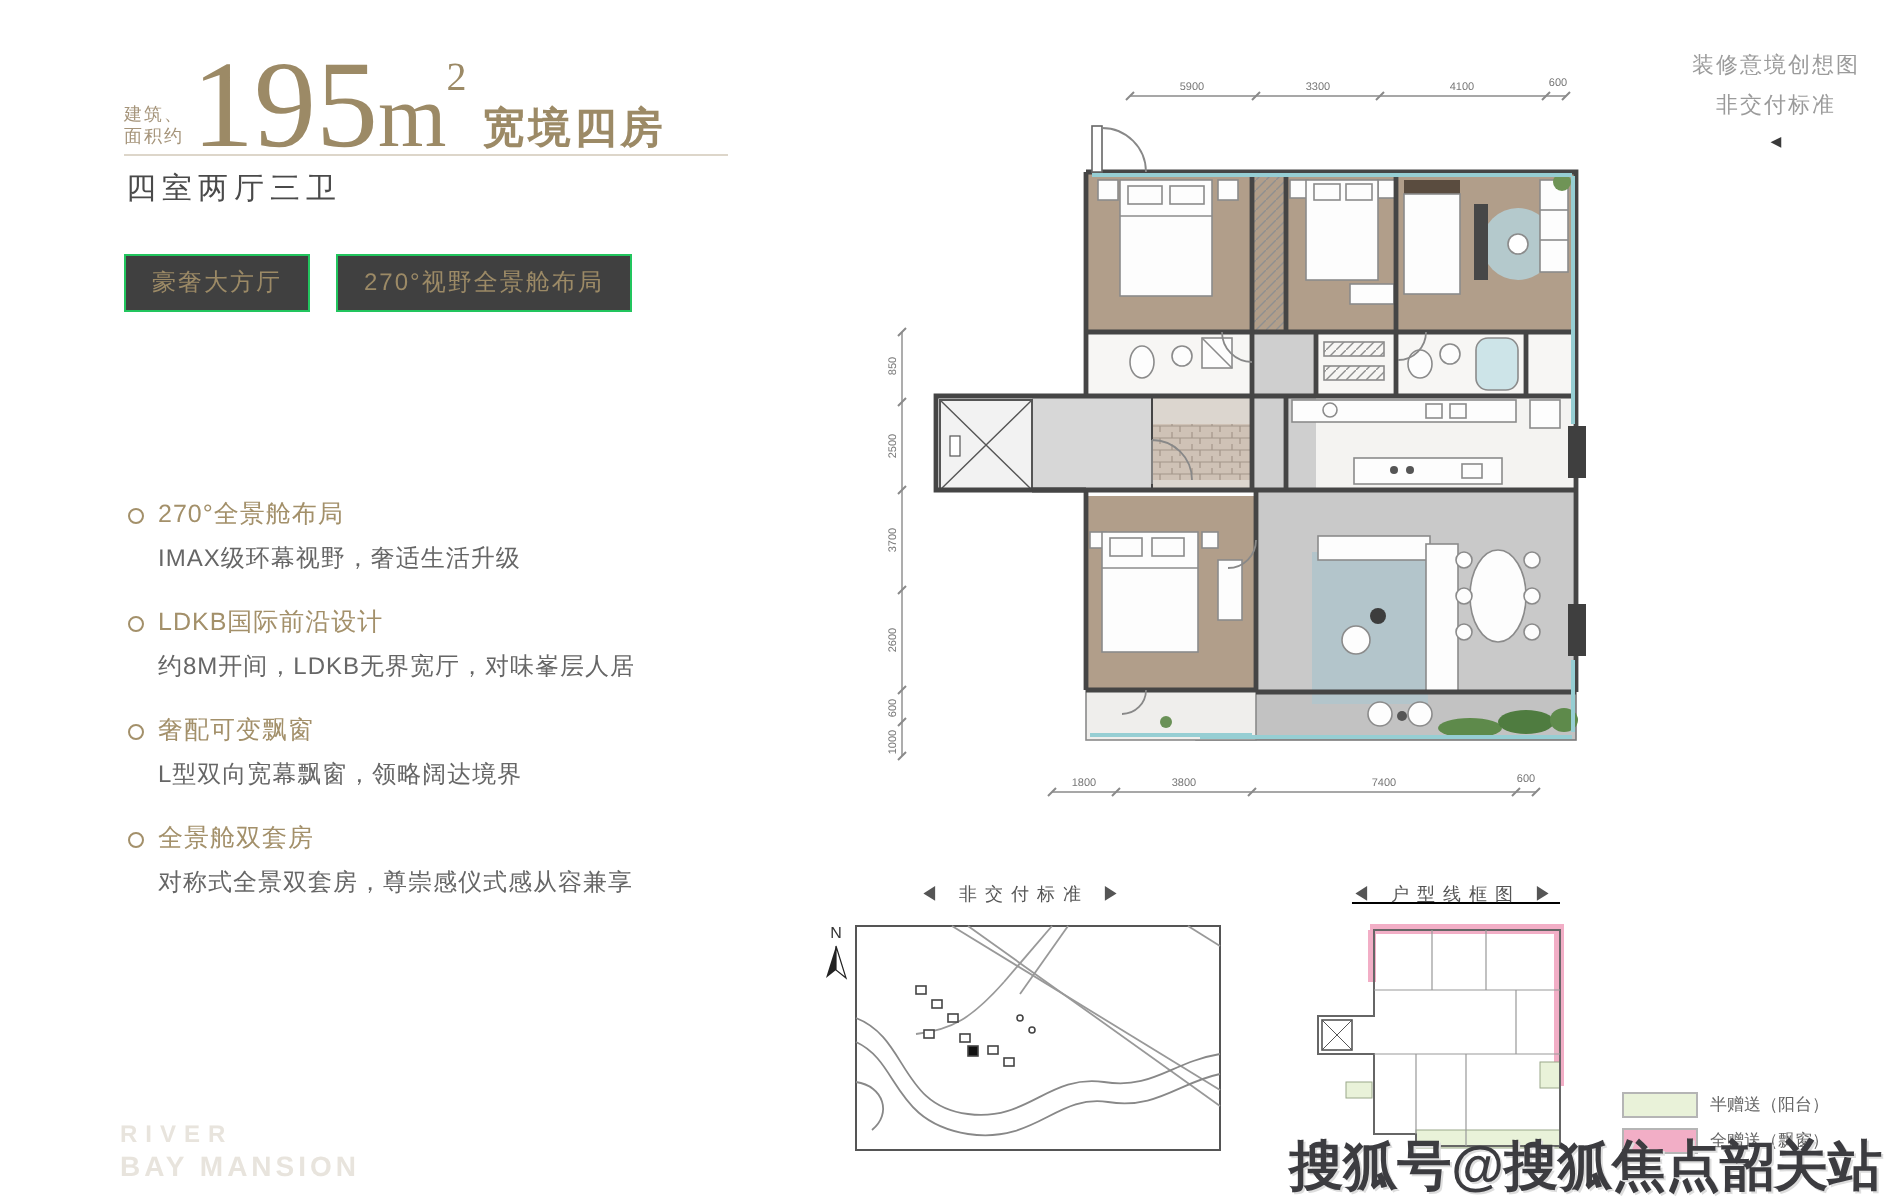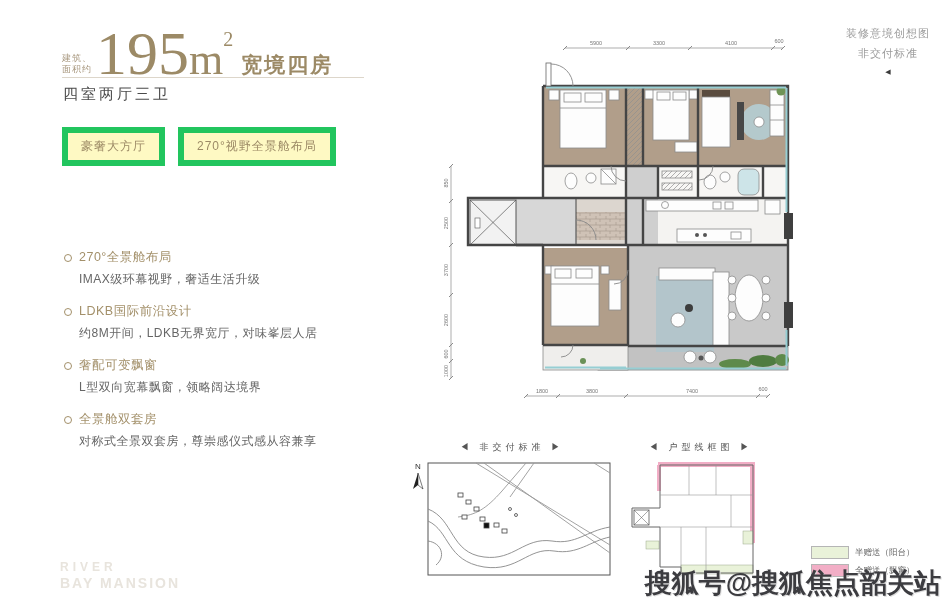--- a/index.html
+++ b/index.html
@@ -9,39 +9,39 @@
   
   .area-block{position:absolute;left:62px;top:10px;display:flex;align-items:flex-end;color:#9c8a66;}
   .area-prefix{font-size:9px;line-height:11px;color:#a5947a;margin:0 4px 14px 0;letter-spacing:1px;}
   .area-num{font-family:"Liberation Serif",serif;font-size:62px;line-height:58px;color:#9c8a66;}
   .area-unit{font-family:"Liberation Serif",serif;font-size:44px;}
   .area-sup{font-family:"Liberation Serif",serif;font-size:20px;vertical-align:28px;}
   .area-tagline{font-size:21px;font-weight:bold;letter-spacing:2px;margin:0 12px 10px 8px;color:#9c8a66;}
   .rule{position:absolute;left:62px;top:77px;width:302px;height:1px;background:#ddd6ca;}
   .subtitle{position:absolute;left:63px;top:85px;font-size:15px;color:#4a4a4a;letter-spacing:3px;}
   .badges{position:absolute;left:62px;top:127px;display:flex;gap:13px;}
-  .badge{border:6px solid #22c55e;color:#9c8a66;font-size:12px;padding:5px 13px;letter-spacing:1px;background:#fef9c3;white-space:nowrap;}
+  .badge{border:1px solid #22c55e;color:#9c8a66;font-size:12px;padding:5px 13px;letter-spacing:1px;background:#404040;white-space:nowrap;}
   .features{position:absolute;left:64px;top:249px;width:320px;}
   .feature{margin-bottom:15px;}
   .f-head{display:flex;align-items:center;gap:7px;color:#a3906a;font-size:12.5px;letter-spacing:.5px;}
   .f-dot{width:6px;height:6px;border:1.5px solid #a3906a;border-radius:50%;flex:0 0 auto;}
   .f-desc{margin:5px 0 0 15px;font-size:12px;color:#666;letter-spacing:.5px;}
   .brand{position:absolute;left:60px;bottom:10px;color:#e8e4dd;font-weight:bold;line-height:1.15;}
   .brand-l1{font-size:12px;letter-spacing:4px;}
   .brand-l2{font-size:14px;letter-spacing:2px;}
 
   
   .note{position:absolute;right:14px;top:24px;text-align:center;color:#9b9b9b;font-size:11px;line-height:1.8;letter-spacing:1px;}
   .note-arrow{display:block;font-size:7px;color:#3a3a3a;margin-top:2px;letter-spacing:0;}
 
   
   .floorplan{position:absolute;left:413px;top:30px;}
   .fig{position:absolute;}
   .fig-minimap{left:406px;top:441px;width:212px;}
-  .fig-wireframe{left:626px;top:441px;width:150px;}
+  .fig-wireframe{left:653px;top:441px;width:150px;text-decoration:underline;}
   .fig-title{text-align:center;font-size:9px;color:#555;letter-spacing:4px;margin-bottom:3px;white-space:nowrap;}
   svg text{font-family:"Liberation Sans",sans-serif;}
 
   
   .legend{position:absolute;left:777px;top:546px;font-size:8.5px;color:#666;}
   .leg-row{display:flex;align-items:center;gap:6px;margin-bottom:5px;padding-left:34px;}
   .leg-swatch{width:36px;height:11px;border:1px solid #b5b5b5;flex:0 0 auto;}
   .leg-swatch.green{background:#e9f2d9;}
   .leg-swatch.pink{background:#f2aec6;}
 

